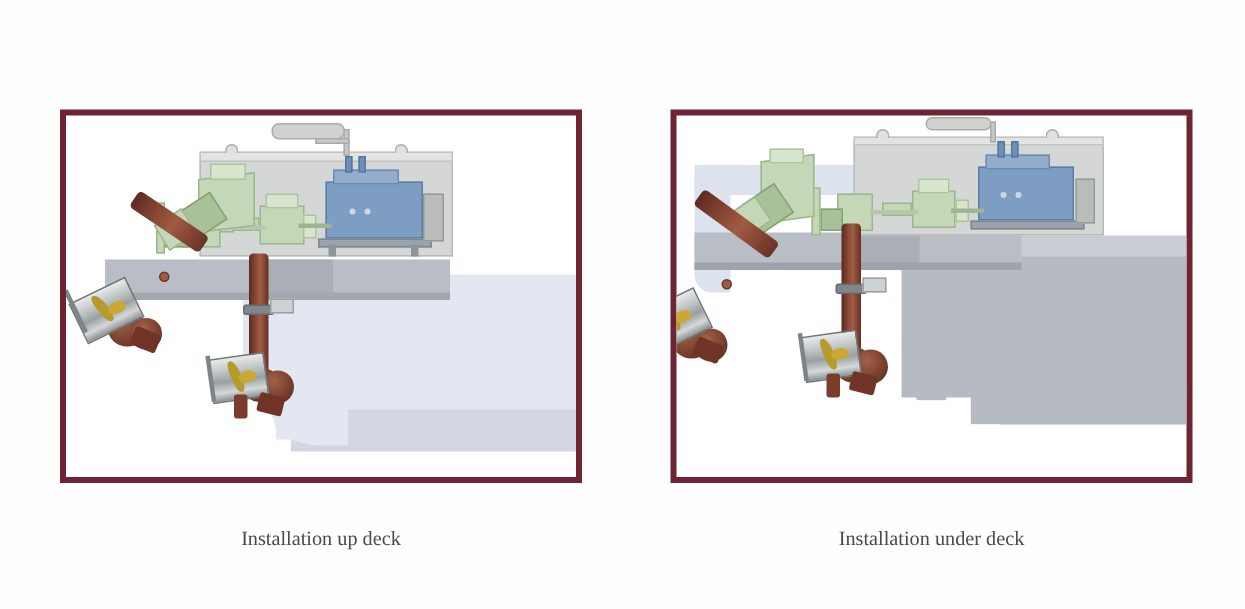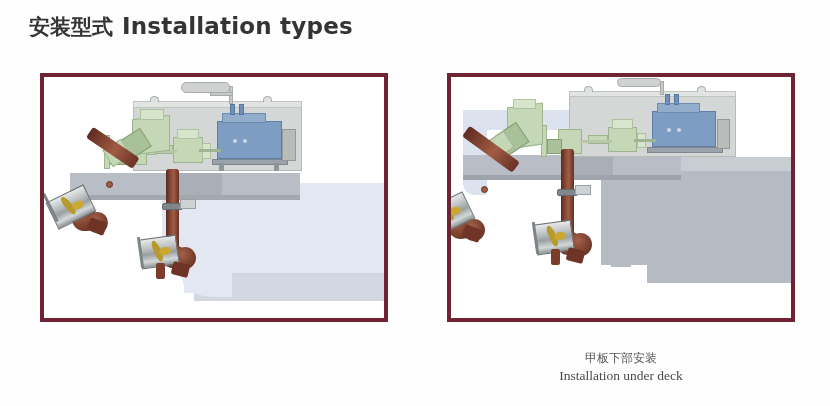--- a/index.html
+++ b/index.html
@@ -261,23 +261,20 @@
   .small-part {
     position: absolute;
     box-sizing: border-box;
   }
 </style>
 </head>
 <body>
 
 <div id="page">
 
-  <div id="page-title">
-    <span class="cjk">安装型式</span><span class="latin">Installation types</span>
-  </div>
 
   <div class="panel" id="panel-left">
     <div class="panel-inner">
 
       <div class="hull hull-light" style="left:118px; top:106px; width:222px; height:110px;"></div>
       <div class="hull hull-light" style="left:150px; top:196px; width:190px; height:28px; background:#d3d7e2;"></div>
 
       <div class="hull hull-light" style="left:118px; top:150px; width:70px; height:70px; border-bottom-left-radius:52px; background:#e3e7f1;"></div>
       <div class="hull" style="left:106px; top:186px; width:34px; height:40px; background:#ffffff; border-top-right-radius:26px;"></div>
 
@@ -417,20 +414,20 @@
       <div class="blade" style="left:98px; top:148px; width:7px; height:22px; transform:rotate(-22deg); border-radius:40% 60% 50% 50%;"></div>
       <div class="blade2" style="left:103px; top:155px; width:12px; height:8px; transform:rotate(-12deg); border-radius:50%;"></div>
       <div class="nozzle-rim" style="left:83px; top:145px; width:3px; height:32px; transform:rotate(-8deg);"></div>
       <div class="small-part" style="left:116px; top:172px; width:17px; height:13px; background:#6f3426; transform:rotate(14deg); border-radius:2px;"></div>
       <div class="small-part" style="left:100px; top:172px; width:9px; height:16px; background:#7a3c2b; border-radius:2px;"></div>
 
     </div>
   </div>
 
   <div class="caption" id="caption-left">
+    <span class="cap-latin">Installation up deck</span>
   </div>
 
   <div class="caption" id="caption-right">
-    <span class="cap-cjk">甲板下部安装</span>
     <span class="cap-latin">Installation under deck</span>
   </div>
 
 </div>
 
 </body></html>

